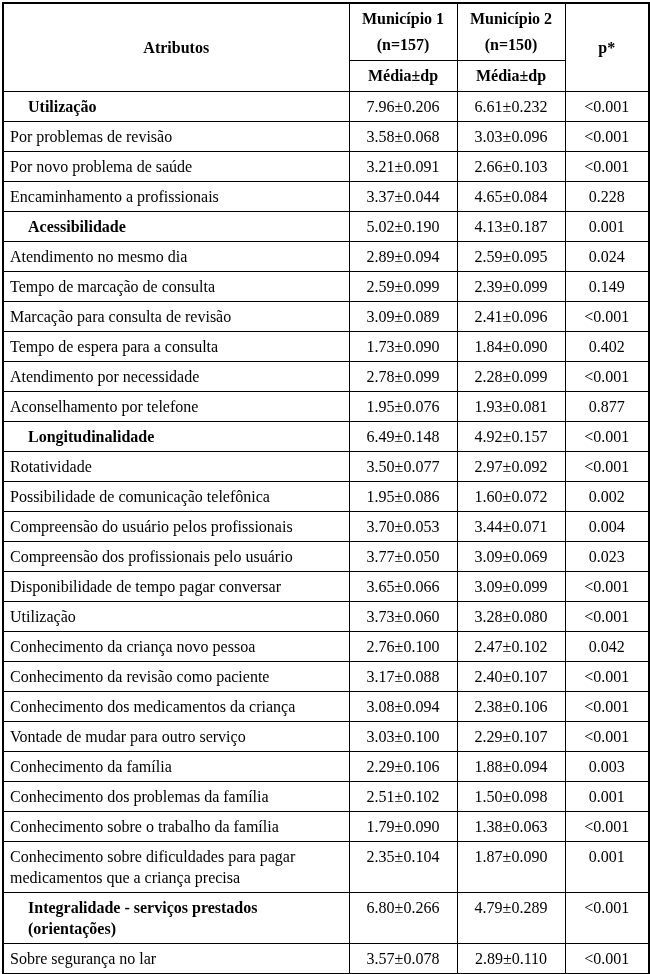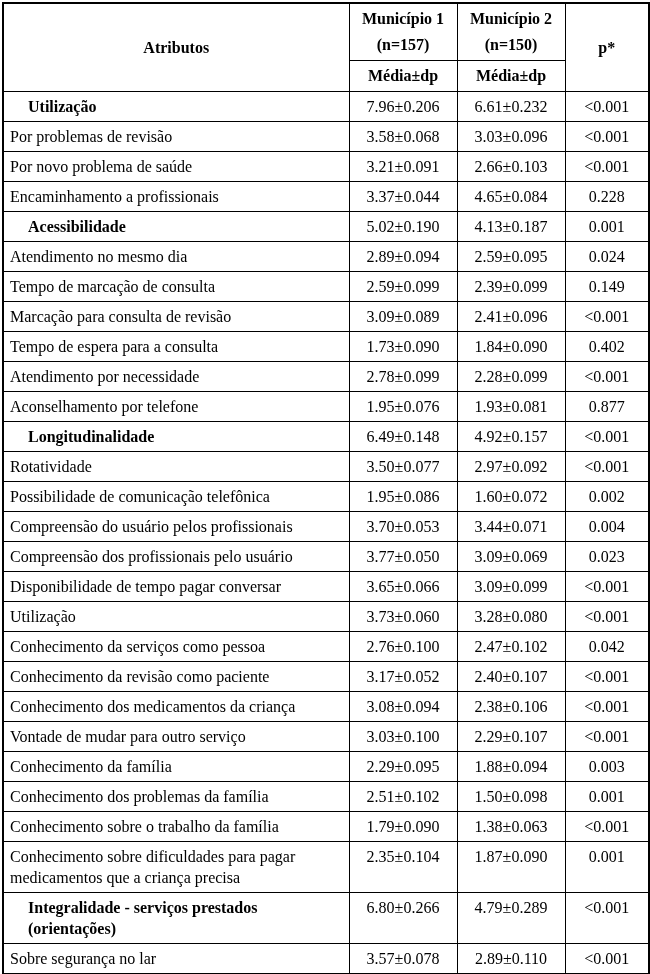--- a/index.html
+++ b/index.html
@@ -184,46 +184,46 @@
           <td class="num-cell">3.09±0.099</td>
           <td class="num-cell">&lt;0.001</td>
         </tr>
         <tr>
           <td class="attr-cell">Utilização</td>
           <td class="num-cell">3.73±0.060</td>
           <td class="num-cell">3.28±0.080</td>
           <td class="num-cell">&lt;0.001</td>
         </tr>
         <tr>
-          <td class="attr-cell">Conhecimento da serviços como pessoa</td>
+          <td class="attr-cell">Conhecimento da criança novo pessoa</td>
           <td class="num-cell">2.76±0.100</td>
           <td class="num-cell">2.47±0.102</td>
           <td class="num-cell">0.042</td>
         </tr>
         <tr>
           <td class="attr-cell">Conhecimento da revisão como paciente</td>
-          <td class="num-cell">3.17±0.052</td>
+          <td class="num-cell">3.17±0.088</td>
           <td class="num-cell">2.40±0.107</td>
           <td class="num-cell">&lt;0.001</td>
         </tr>
         <tr>
           <td class="attr-cell">Conhecimento dos medicamentos da criança</td>
           <td class="num-cell">3.08±0.094</td>
           <td class="num-cell">2.38±0.106</td>
           <td class="num-cell">&lt;0.001</td>
         </tr>
         <tr>
           <td class="attr-cell">Vontade de mudar para outro serviço</td>
           <td class="num-cell">3.03±0.100</td>
           <td class="num-cell">2.29±0.107</td>
           <td class="num-cell">&lt;0.001</td>
         </tr>
         <tr>
           <td class="attr-cell">Conhecimento da família</td>
-          <td class="num-cell">2.29±0.095</td>
+          <td class="num-cell">2.29±0.106</td>
           <td class="num-cell">1.88±0.094</td>
           <td class="num-cell">0.003</td>
         </tr>
         <tr>
           <td class="attr-cell">Conhecimento dos problemas da família</td>
           <td class="num-cell">2.51±0.102</td>
           <td class="num-cell">1.50±0.098</td>
           <td class="num-cell">0.001</td>
         </tr>
         <tr>

